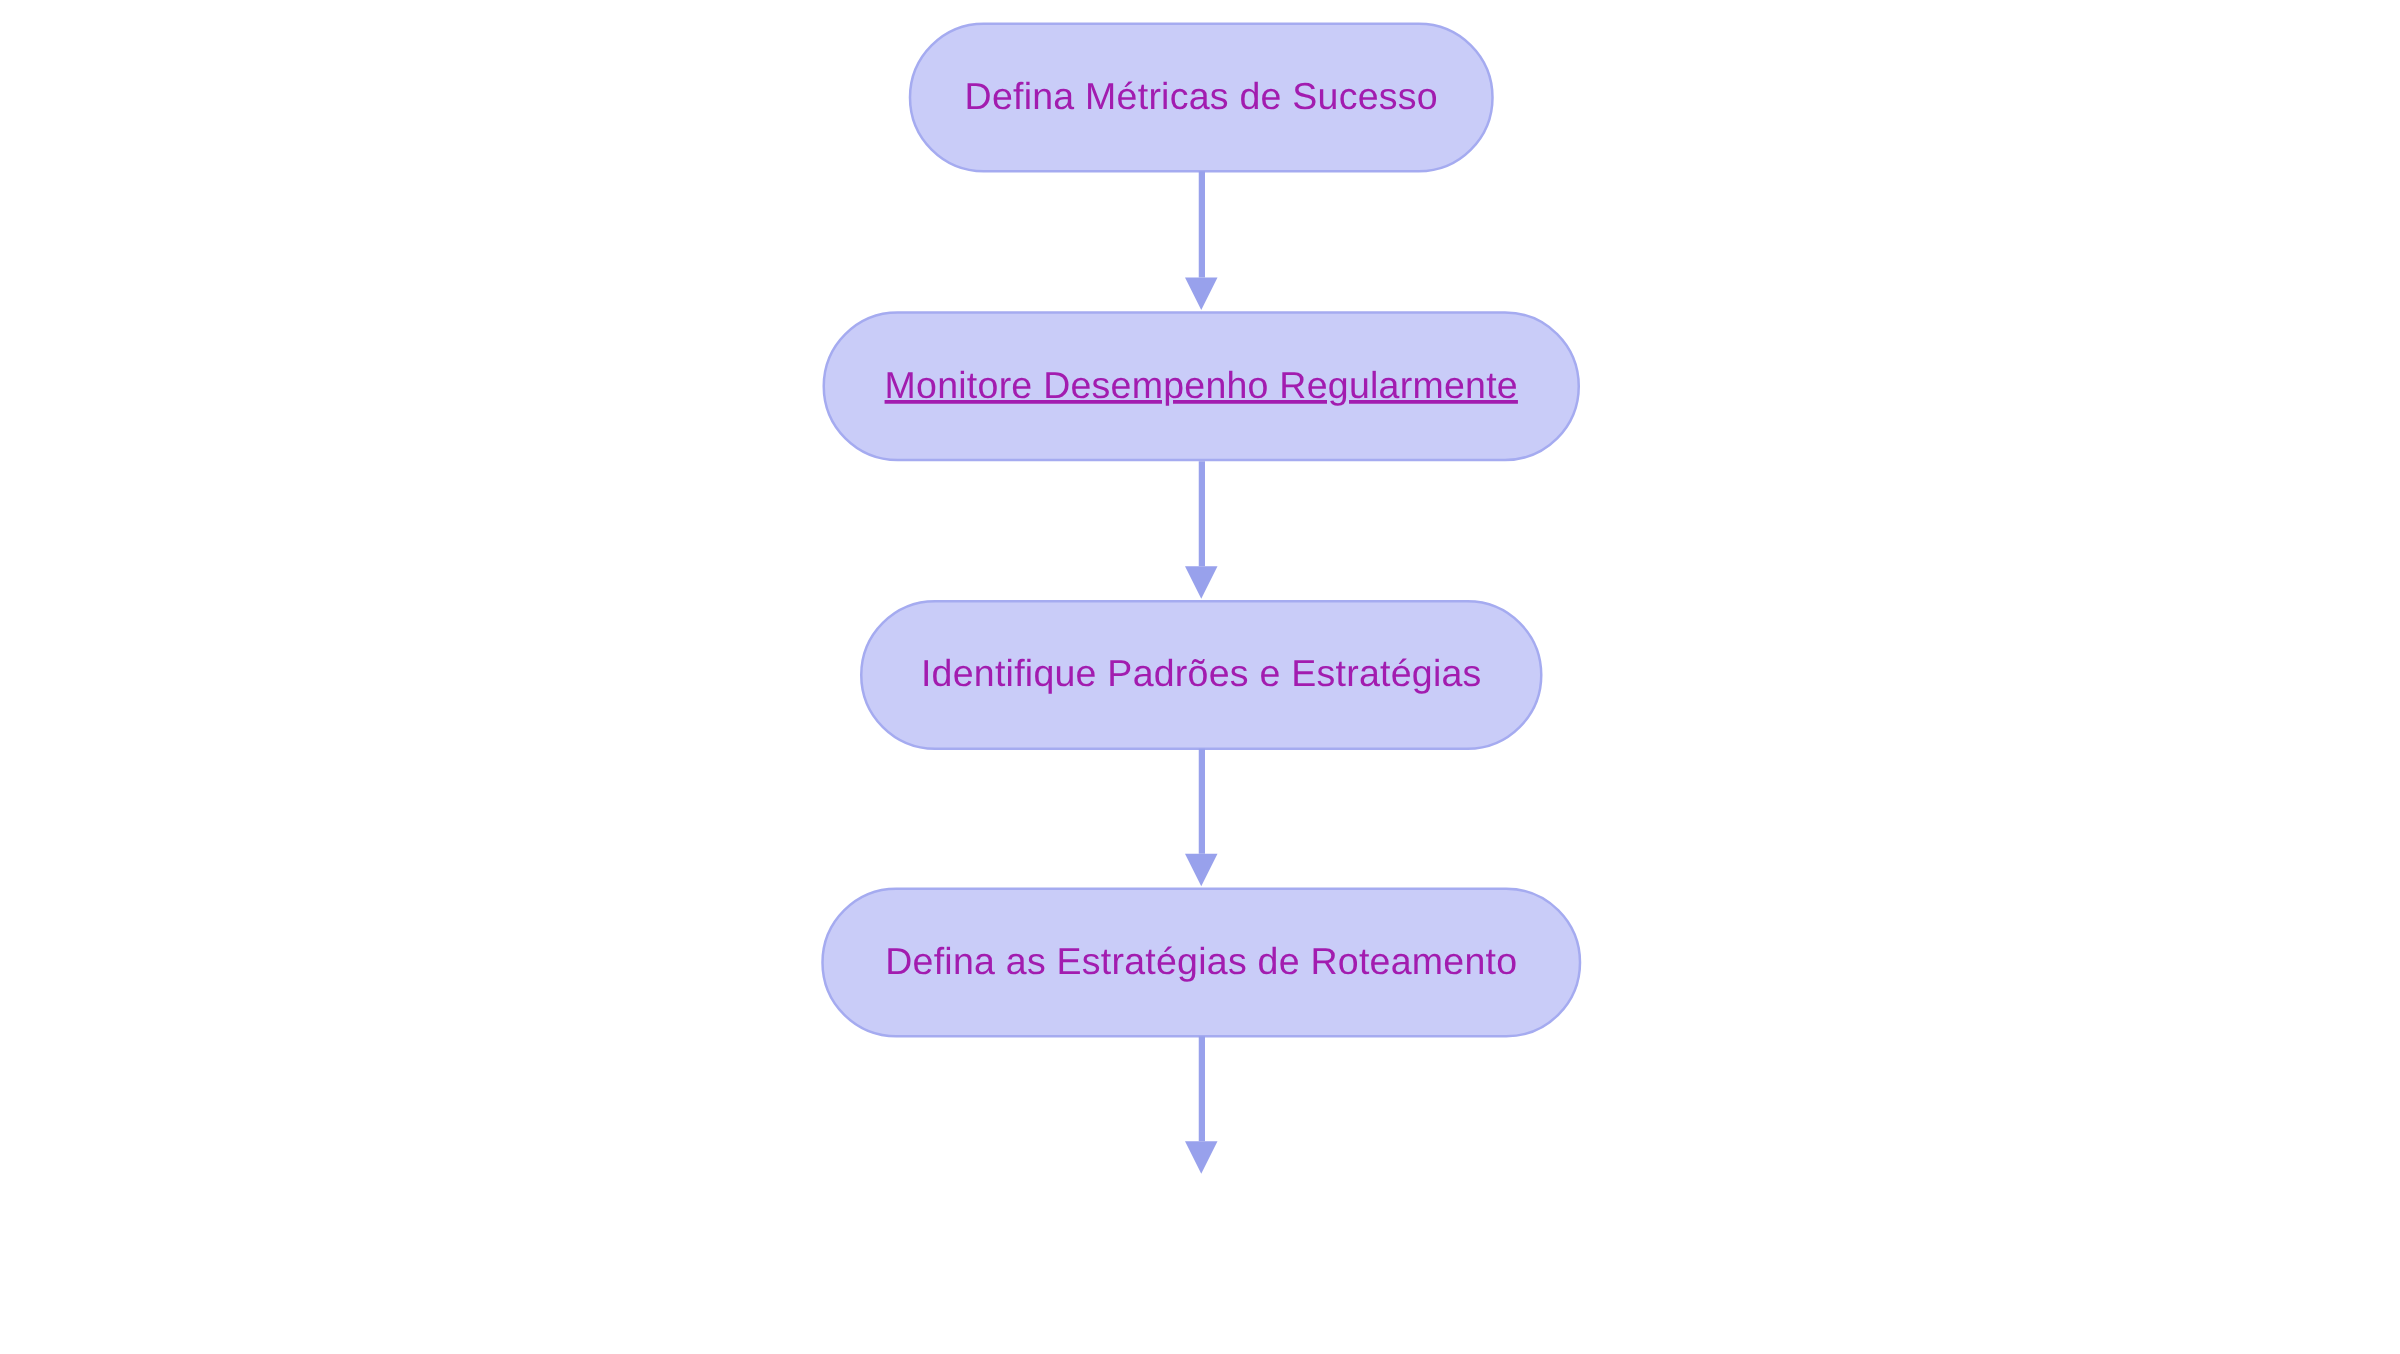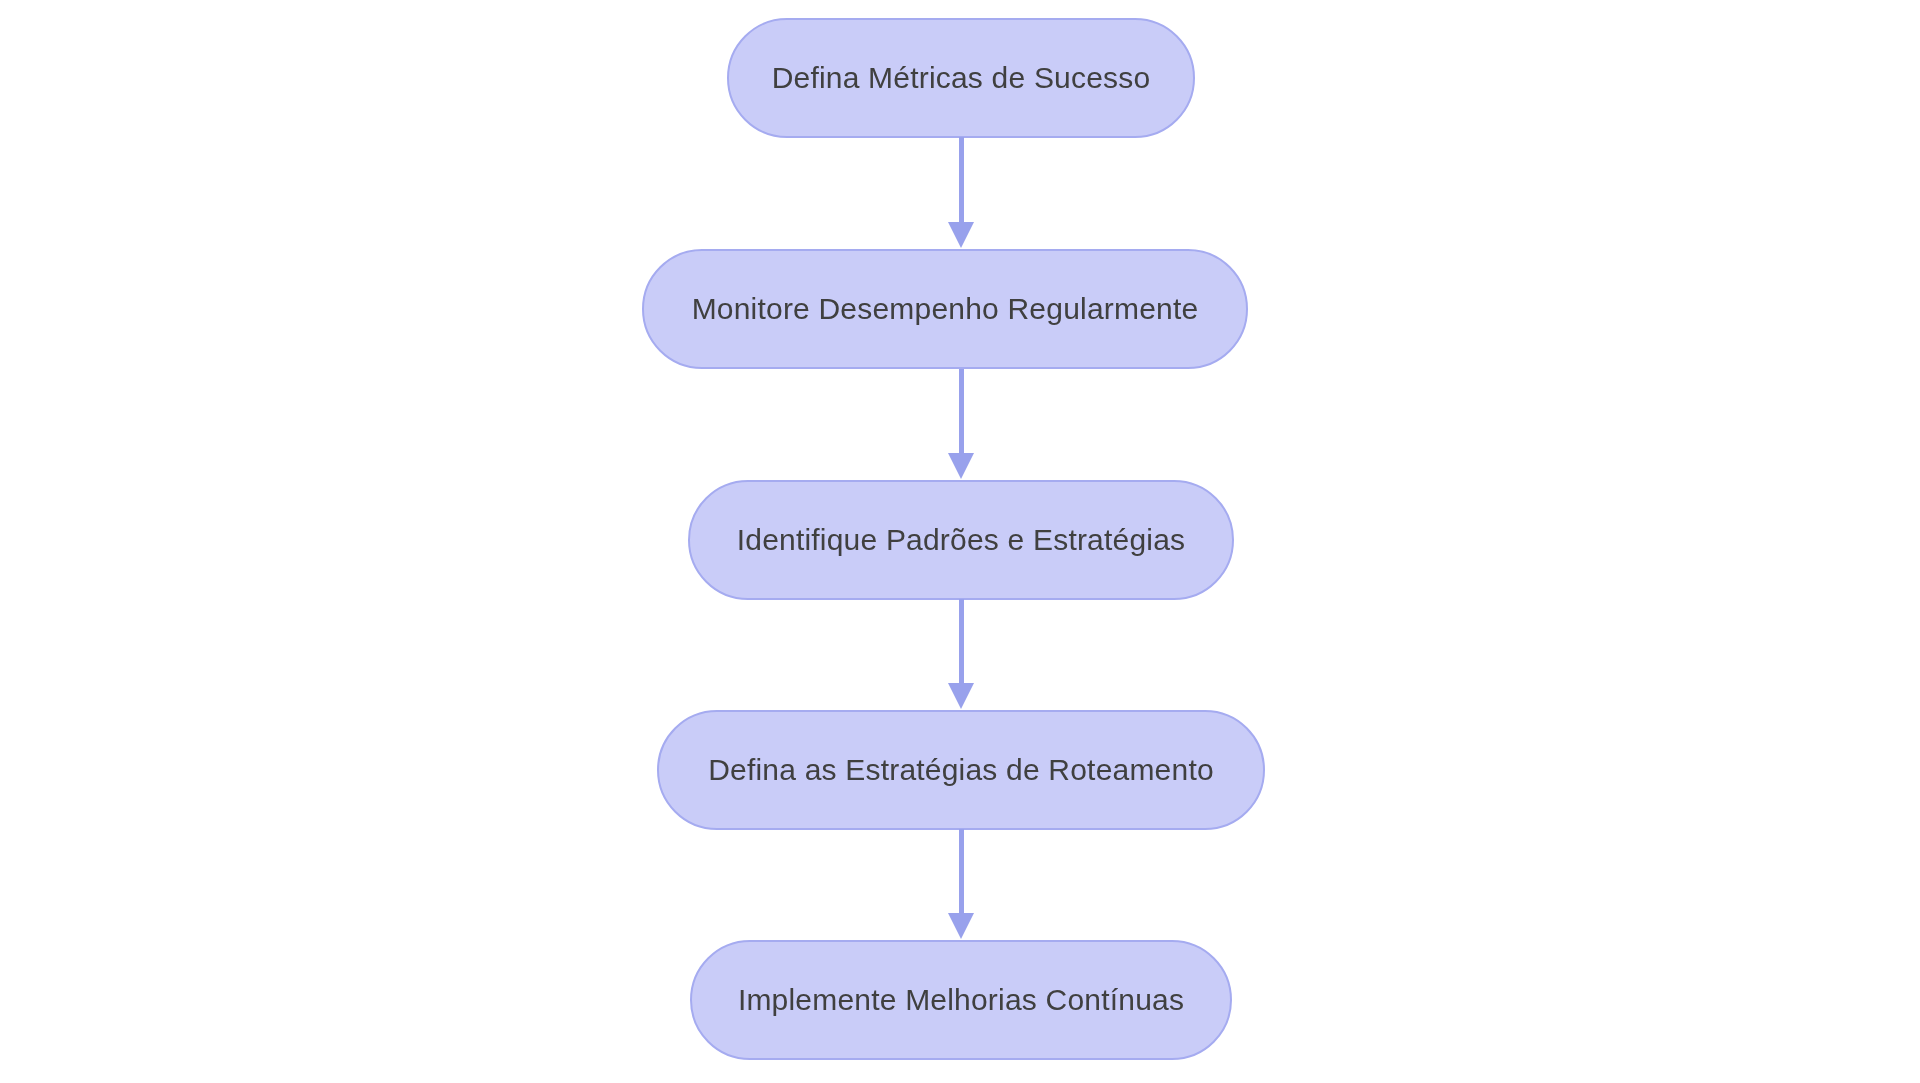--- a/index.html
+++ b/index.html
@@ -18,27 +18,27 @@
   .flow-node {
     position: absolute;
     height: 120px;
     box-sizing: border-box;
     background: #c9ccf8;
     border: 2px solid #a5abf0;
     border-radius: 60px;
     display: flex;
     align-items: center;
     justify-content: center;
-    color: #404040;
+    color: #a21caf;
     font-size: 30px;
     letter-spacing: 0.2px;
     white-space: nowrap;
   }
   .node-1 { top: 18px;  left: 727px; width: 468px; }
-  .node-2 { top: 249px; left: 642px; width: 606px; }
+  .node-2 { top: 249px; left: 658px; width: 606px; text-decoration: underline; }
   .node-3 { top: 480px; left: 688px; width: 546px; }
   .node-4 { top: 710px; left: 657px; width: 608px; }
   .node-5 { top: 940px; left: 690px; width: 542px; }
 
   .flow-arrow {
     position: absolute;
     left: 948px;
     width: 26px;
     display: flex;
     flex-direction: column;
@@ -95,17 +95,14 @@
 
   <div class="flow-node node-4">
     <span>Defina as Estratégias de Roteamento</span>
   </div>
 
   <div class="flow-arrow arrow-4">
     <div class="arrow-line"></div>
     <div class="arrow-head"></div>
   </div>
 
-  <div class="flow-node node-5">
-    <span>Implemente Melhorias Contínuas</span>
-  </div>
 
 </div>
 
 </body></html>

